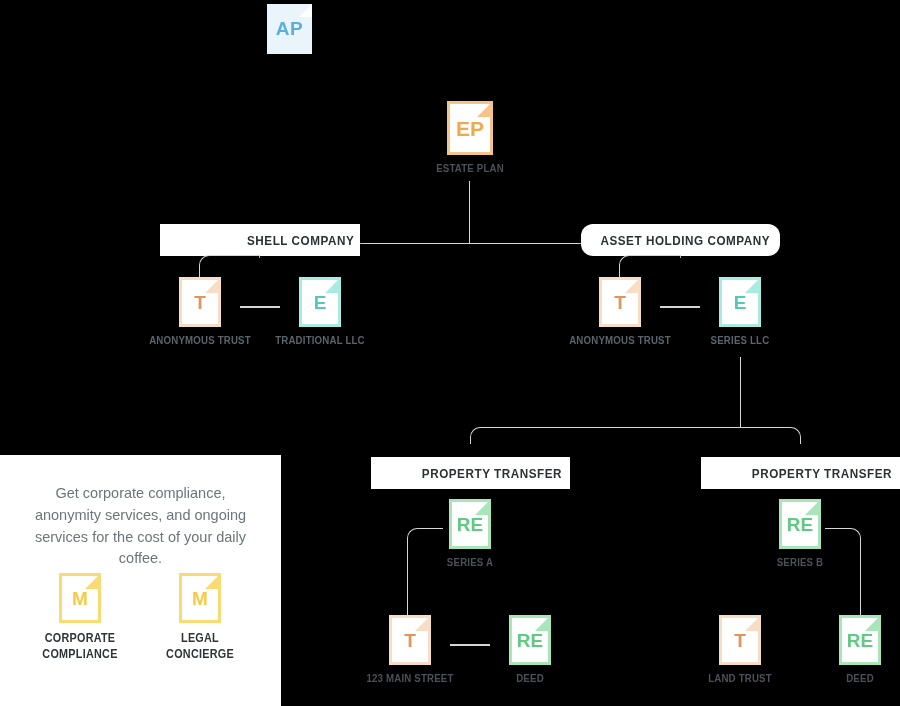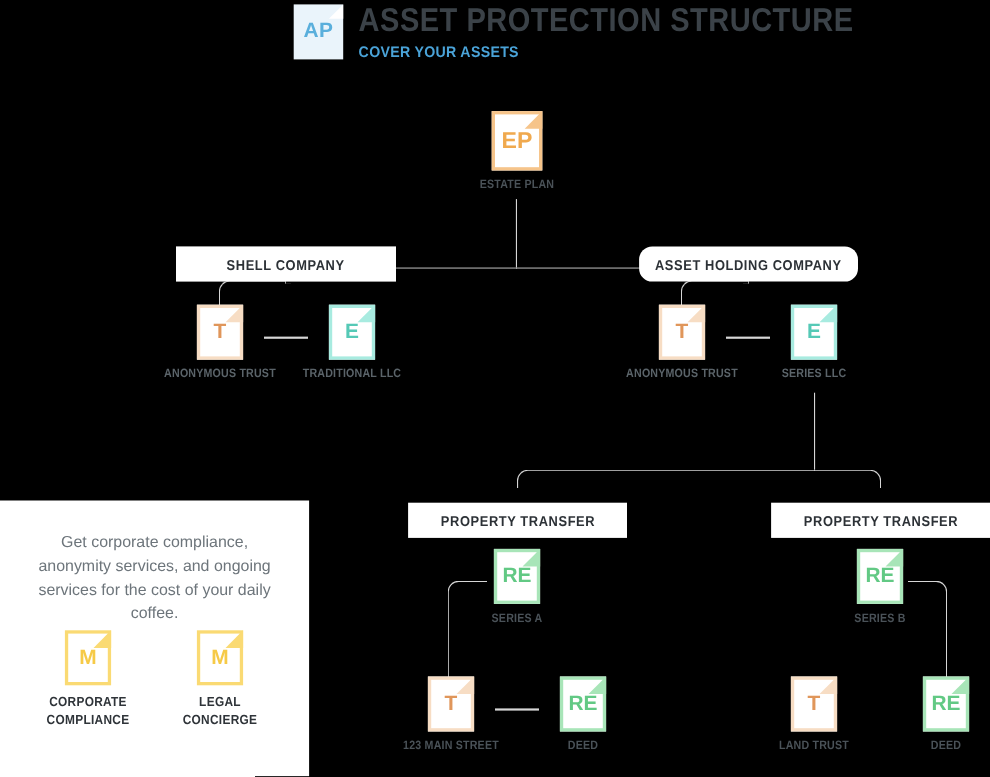--- a/index.html
+++ b/index.html
@@ -160,21 +160,21 @@
   .t-yellow .letter { color: #f6ca47; }
   .t-yellow .fold { border-bottom-color: #fada73; }
 
   
   .banner {
     position: absolute;
     height: 32px;
     background: #ffffff;
     display: flex;
     align-items: center;
-    justify-content: center;
+    justify-content: flex-end;
     box-shadow: 0 1px 3px rgba(0,0,0,0.35);
   }
   .banner span {
     font-family: "Liberation Sans", sans-serif;
     font-weight: bold;
     font-size: 13px;
     letter-spacing: 0.6px;
     color: #2c3136;
     transform: scaleX(0.9);
     white-space: nowrap;
@@ -217,24 +217,20 @@
   }
 </style>
 </head>
 <body>
 
 <div id="stage">
 
   <div id="header">
     <div class="logo-doc">
       <span>AP</span>
-    </div>
-    <div class="header-text">
-      <div id="header-title">ASSET PROTECTION STRUCTURE</div>
-      <div id="header-sub">COVER YOUR ASSETS</div>
     </div>
   </div>
 
   <div class="line vline" style="left:469px; top:181px; width:1px; height:62px;"></div>
 
   <div class="elbow" style="left:259px; top:243px; width:210px; height:14px; border-width:1px 0 0 1px; border-top-left-radius:10px;"></div>
   <div class="elbow" style="left:469px; top:243px; width:211px; height:14px; border-width:1px 1px 0 0; border-top-right-radius:10px;"></div>
 
   <div class="banner" style="left:160px; top:224px; width:200px;">
     <span>SHELL COMPANY</span>

